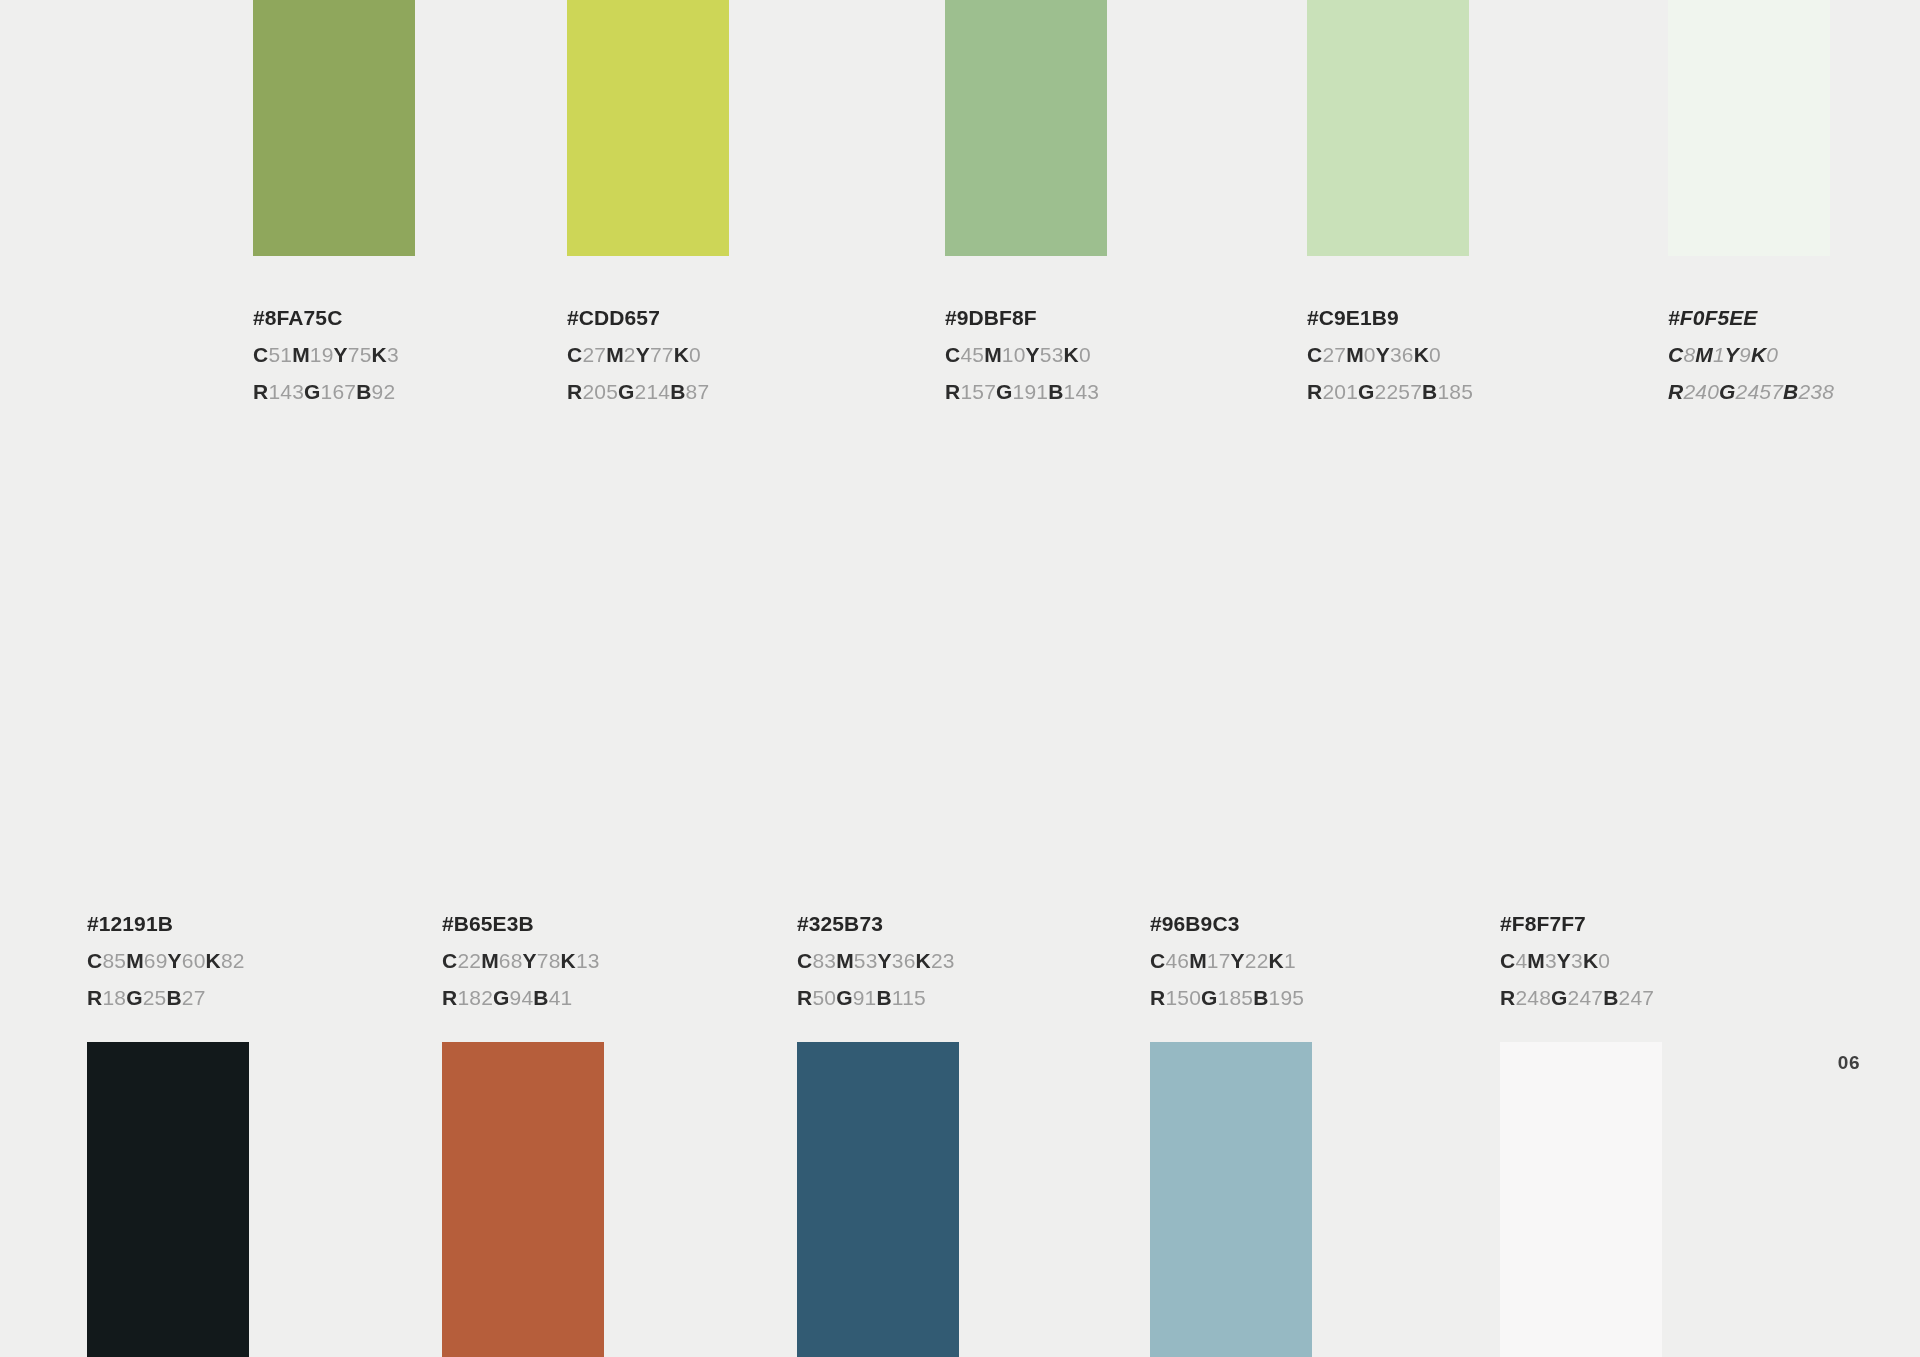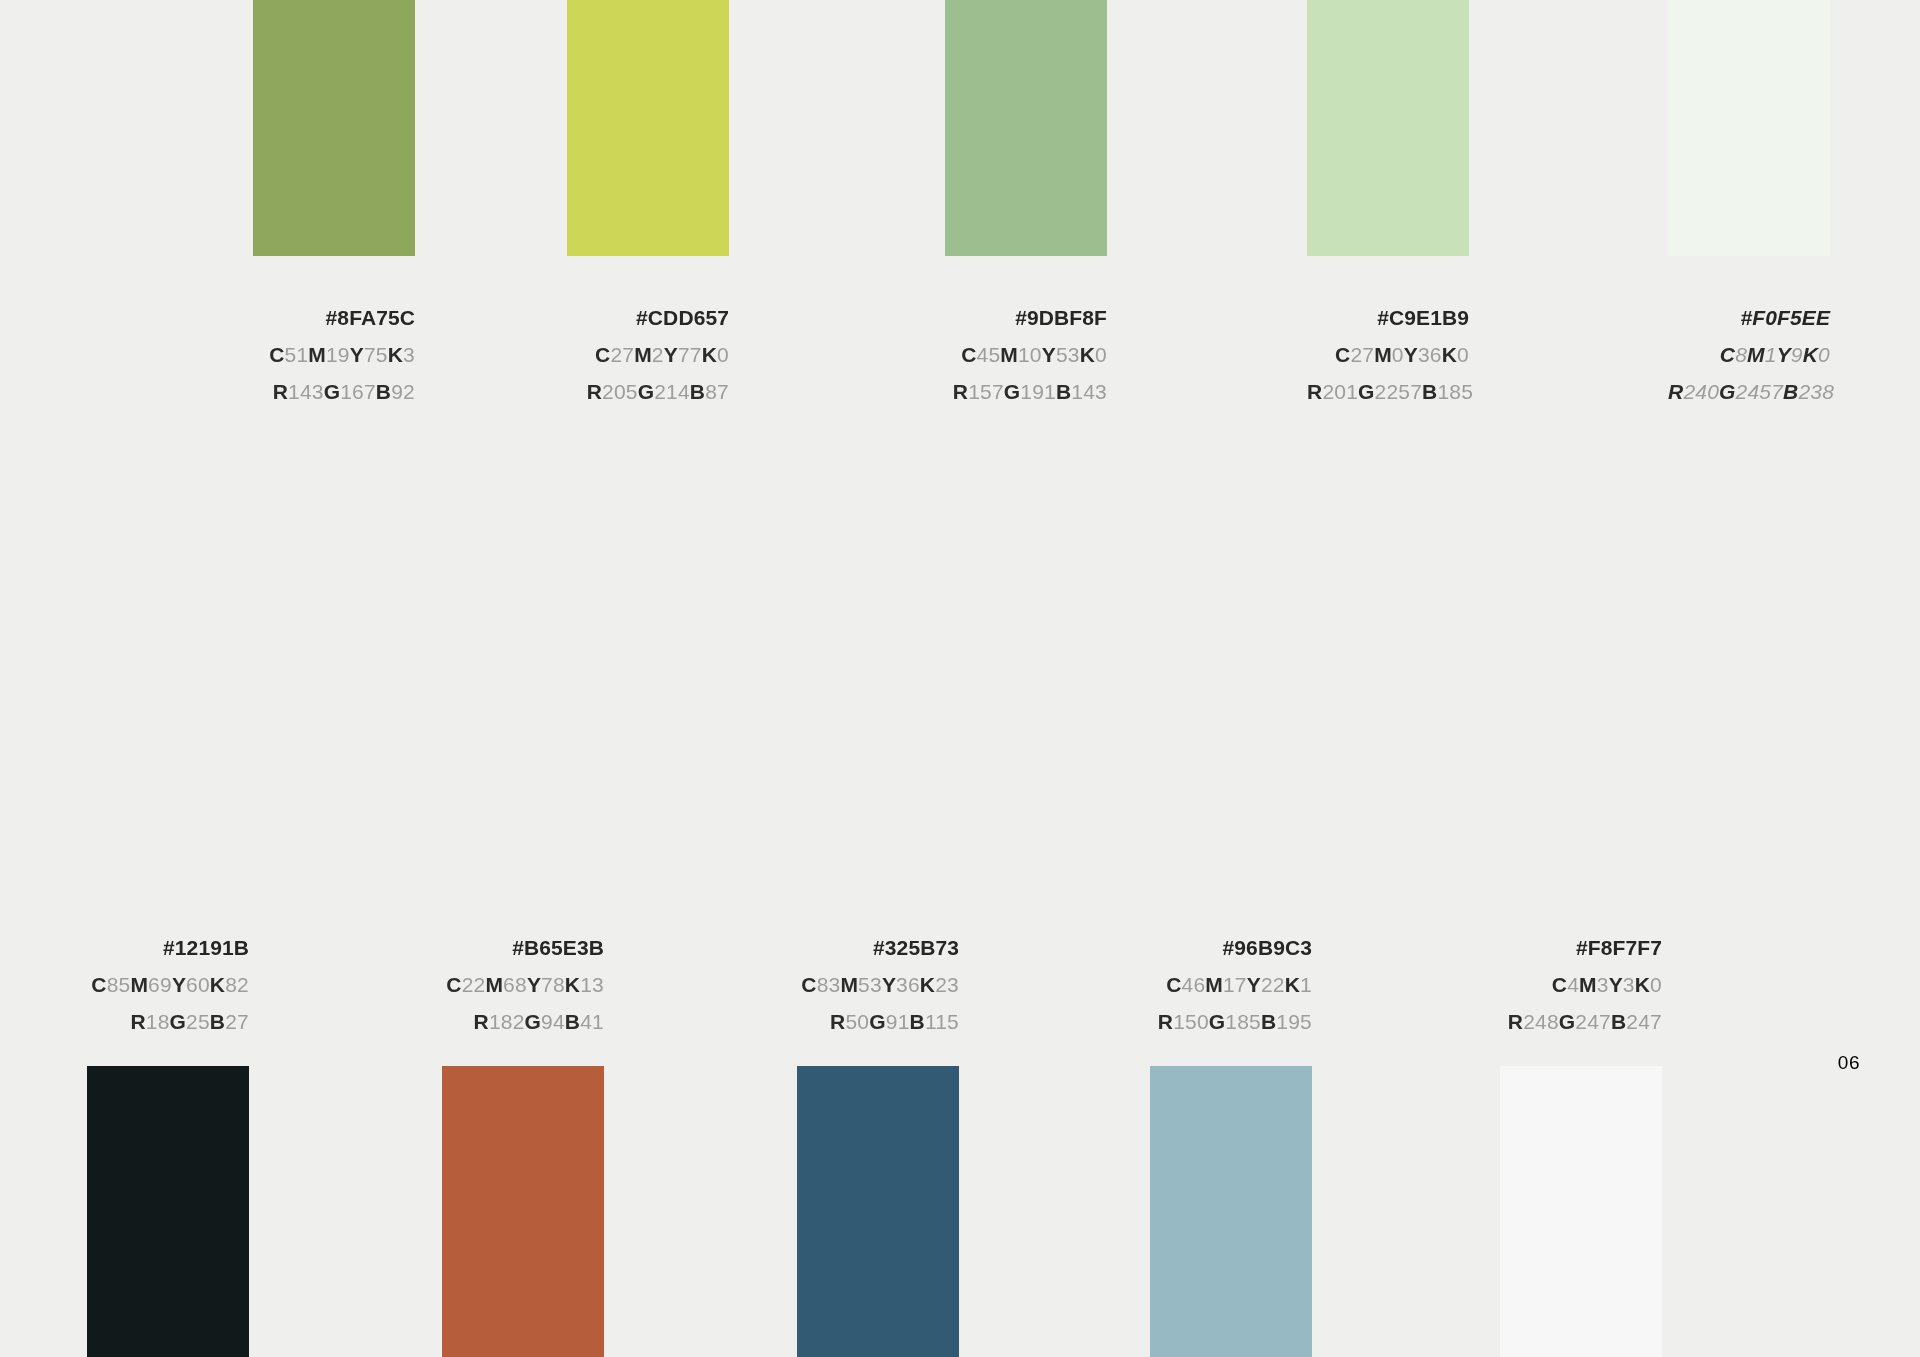--- a/index.html
+++ b/index.html
@@ -31,21 +31,20 @@
   }
 
   .swatch-chip {
     width:162px;
     display:block;
   }
 
   .swatch-info {
     font-size:0px;            
     line-height:0;
-    text-align:right;
   }
 
   .info-line {
     display:block;
     font-size:21px;
     line-height:37px;
     letter-spacing:0.2px;
     white-space:nowrap;
     color:#9A9A9A;
   }
@@ -64,32 +63,32 @@
   .info-line .nm {
     font-weight:400;
     color:#9D9D9D;
   }
 
   
   .row-top .swatch-chip { height:256px; }
   .row-top .swatch-info { padding-top:43px; }
 
   
-  .row-bottom .swatch-info { padding-bottom:26px;margin-top:24px; }
+  .row-bottom .swatch-info { padding-bottom:26px; }
   .row-bottom .swatch-chip { height:320px; }
 
   
   .page-number {
     position:absolute;
     right:60px;
     bottom:283px;
     font-size:19px;
     letter-spacing:0.5px;
-    color:#000000;
-    font-weight:400;
+    color:#404040;
+    font-weight:700;
     margin-left:38px;
   }
 </style>
 </head>
 <body style="background: rgb(239, 239, 238);">
 
 <div class="page">
 
   <div id="palette-root">
       <div class="swatch-col row-top" style="left: 253px; top: 0px;">

